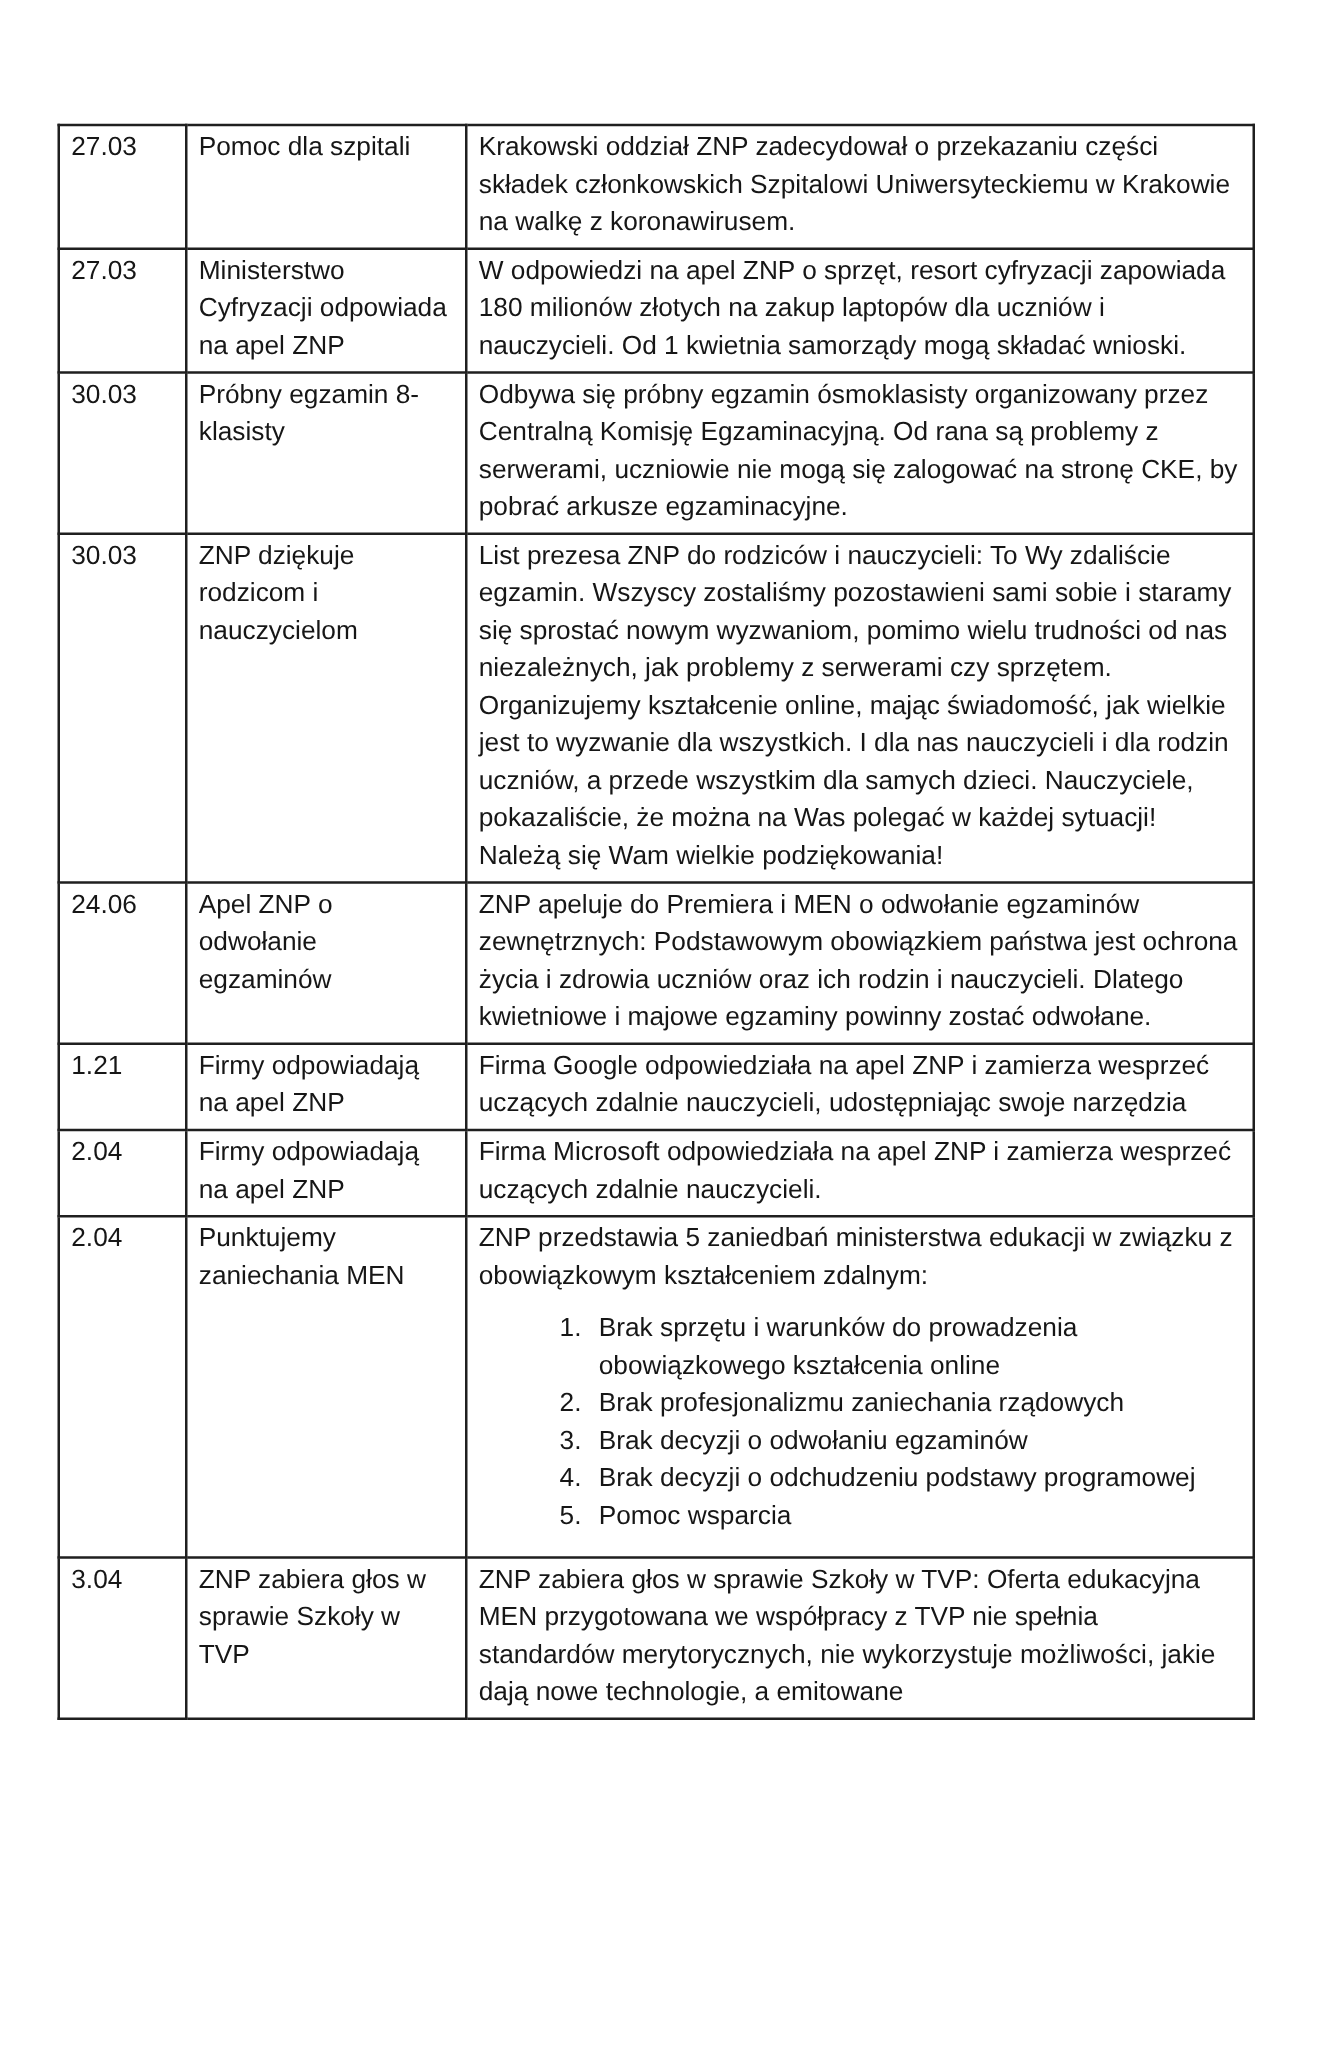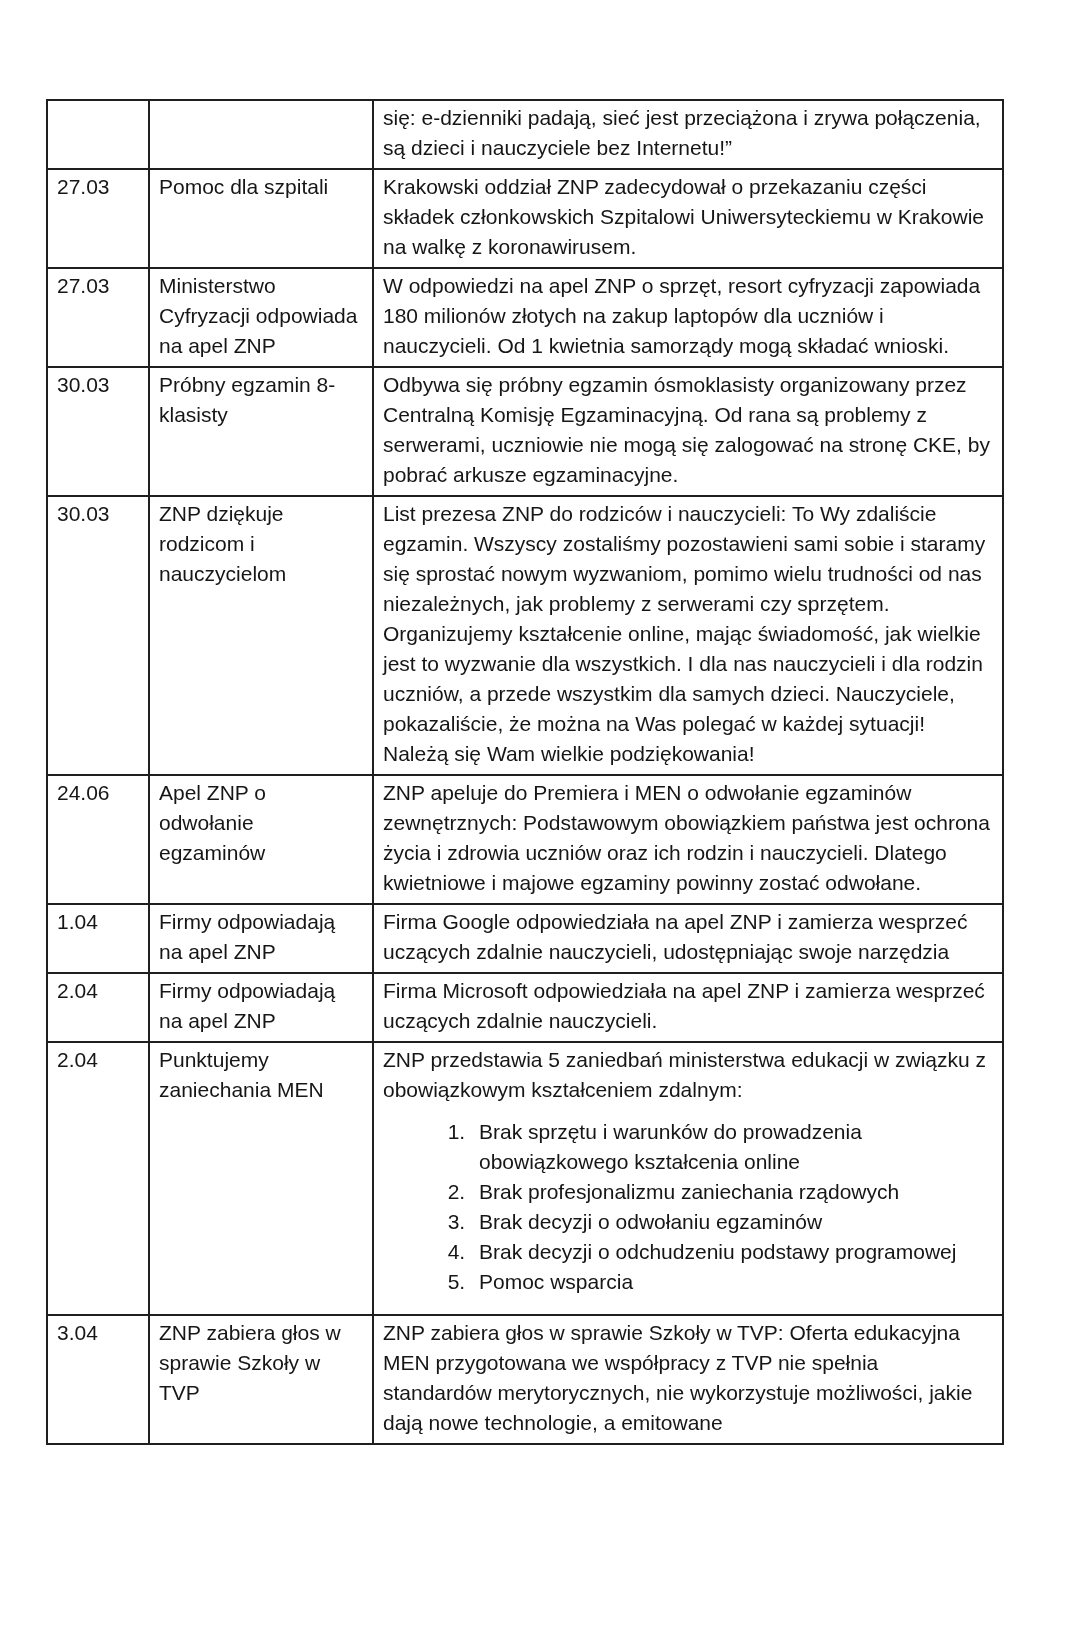--- a/index.html
+++ b/index.html
@@ -44,25 +44,20 @@
 
 <div class="page">
   <table class="events">
     <colgroup>
       <col style="width:102px">
       <col style="width:224px">
       <col style="width:630px">
     </colgroup>
     <tbody>
 
-      <tr>
-        <td class="c-date"><span></span></td>
-        <td class="c-title"><span></span></td>
-        <td class="c-body"><span>się: e-dzienniki padają, sieć jest przeciążona i zrywa połączenia, są dzieci i nauczyciele bez Internetu!”</span></td>
-      </tr>
 
       <tr>
         <td class="c-date"><span>27.03</span></td>
         <td class="c-title"><span>Pomoc dla szpitali</span></td>
         <td class="c-body"><span>Krakowski oddział ZNP zadecydował o przekazaniu części składek członkowskich Szpitalowi Uniwersyteckiemu w Krakowie na walkę z koronawirusem.</span></td>
       </tr>
 
       <tr>
         <td class="c-date"><span>27.03</span></td>
         <td class="c-title"><span>Ministerstwo Cyfryzacji odpowiada na apel ZNP</span></td>
@@ -81,21 +76,21 @@
         <td class="c-body"><span>List prezesa ZNP do rodziców i nauczycieli: To Wy zdaliście egzamin. Wszyscy zostaliśmy pozostawieni sami sobie i staramy się sprostać nowym wyzwaniom, pomimo wielu trudności od nas niezależnych, jak problemy z serwerami czy sprzętem. Organizujemy kształcenie online, mając świadomość, jak wielkie jest to wyzwanie dla wszystkich. I dla nas nauczycieli i dla rodzin uczniów, a przede wszystkim dla samych dzieci. Nauczyciele, pokazaliście, że można na Was polegać w każdej sytuacji! Należą się Wam wielkie podziękowania!</span></td>
       </tr>
 
       <tr>
         <td class="c-date"><span>24.06</span></td>
         <td class="c-title"><span>Apel ZNP o odwołanie egzaminów</span></td>
         <td class="c-body"><span>ZNP apeluje do Premiera i MEN o odwołanie egzaminów zewnętrznych: Podstawowym obowiązkiem państwa jest ochrona życia i zdrowia uczniów oraz ich rodzin i nauczycieli. Dlatego kwietniowe i majowe egzaminy powinny zostać odwołane.</span></td>
       </tr>
 
       <tr>
-        <td class="c-date"><span>1.04</span></td>
+        <td class="c-date"><span>1.21</span></td>
         <td class="c-title"><span>Firmy odpowiadają na apel ZNP</span></td>
         <td class="c-body"><span>Firma Google odpowiedziała na apel ZNP i zamierza wesprzeć uczących zdalnie nauczycieli, udostępniając swoje narzędzia</span></td>
       </tr>
 
       <tr>
         <td class="c-date"><span>2.04</span></td>
         <td class="c-title"><span>Firmy odpowiadają na apel ZNP</span></td>
         <td class="c-body"><span>Firma Microsoft odpowiedziała na apel ZNP i zamierza wesprzeć uczących zdalnie nauczycieli.</span></td>
       </tr>
 

